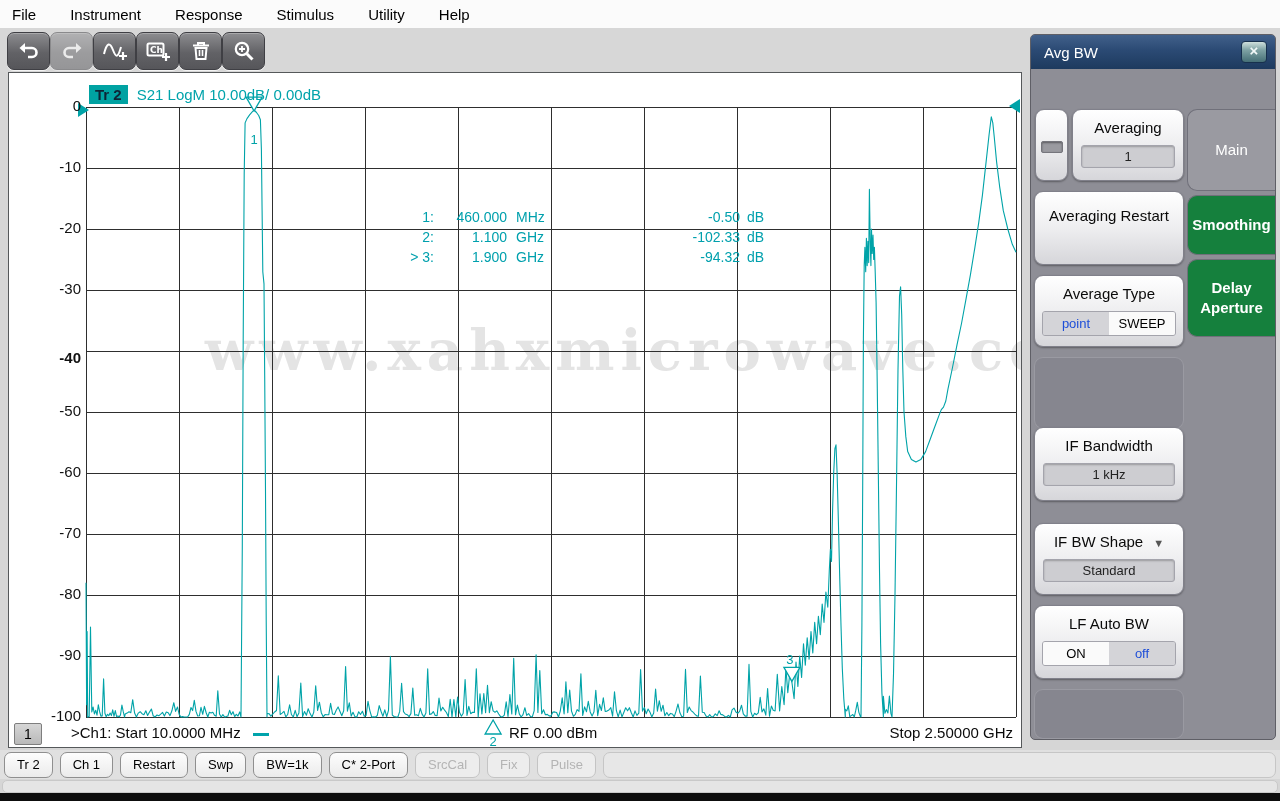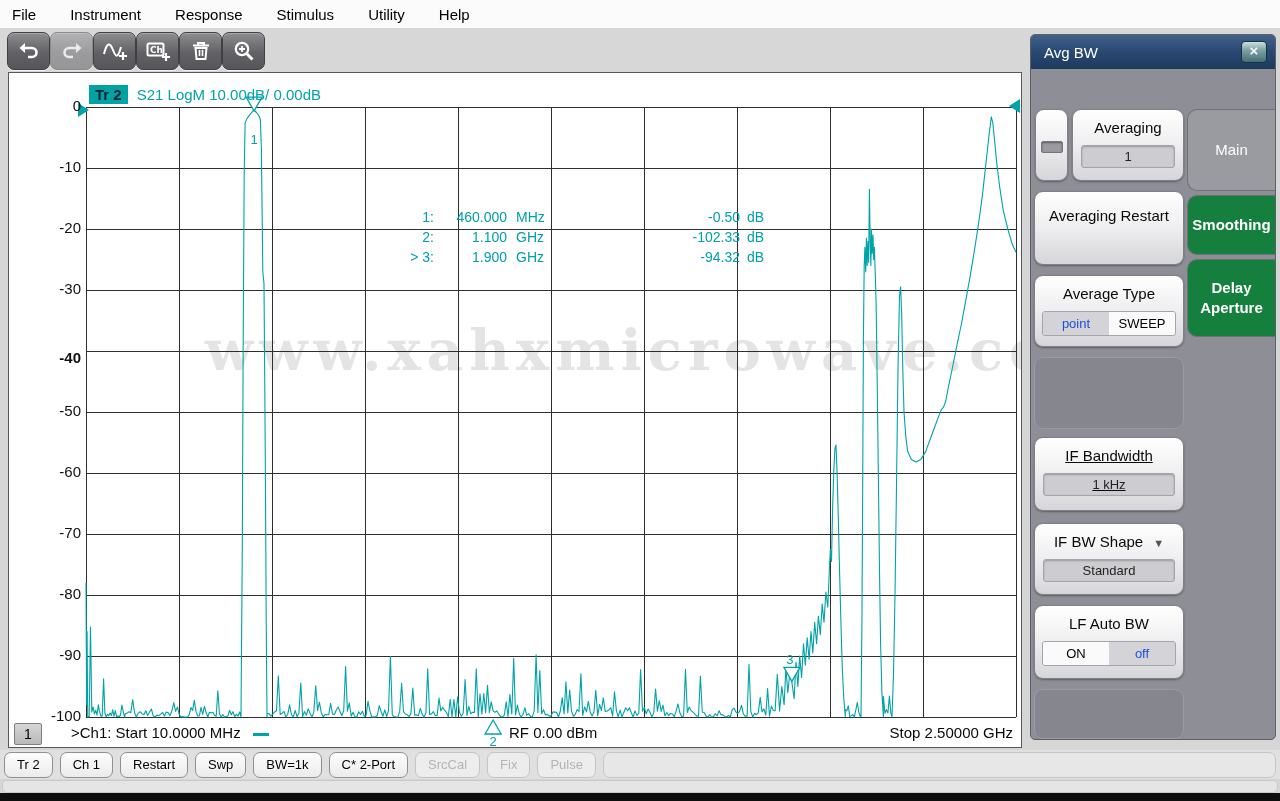--- a/index.html
+++ b/index.html
@@ -235,21 +235,21 @@
     <div class="spbtn" style="left:3px;top:206px;width:150px;height:72px;">
       <div class="lbl">Average Type</div>
       <div class="seg">
         <span class="off">point</span>
         <span class="on">SWEEP</span>
       </div>
     </div>
 
     <div class="placeholder" style="left:3px;top:288px;width:150px;height:72px;"></div>
 
-    <div class="spbtn" style="left:3px;top:368px;width:150px;height:74px;text-decoration:underline;">
+    <div class="spbtn" style="left:3px;top:358px;width:150px;height:74px;">
       <div class="lbl">IF Bandwidth</div>
       <div class="inset">1 kHz</div>
     </div>
 
     <div class="spbtn" style="left:3px;top:536px;width:150px;height:74px;">
       <div class="lbl">LF Auto BW</div>
       <div class="seg">
         <span class="on">ON</span>
         <span class="off">off</span>
       </div>

